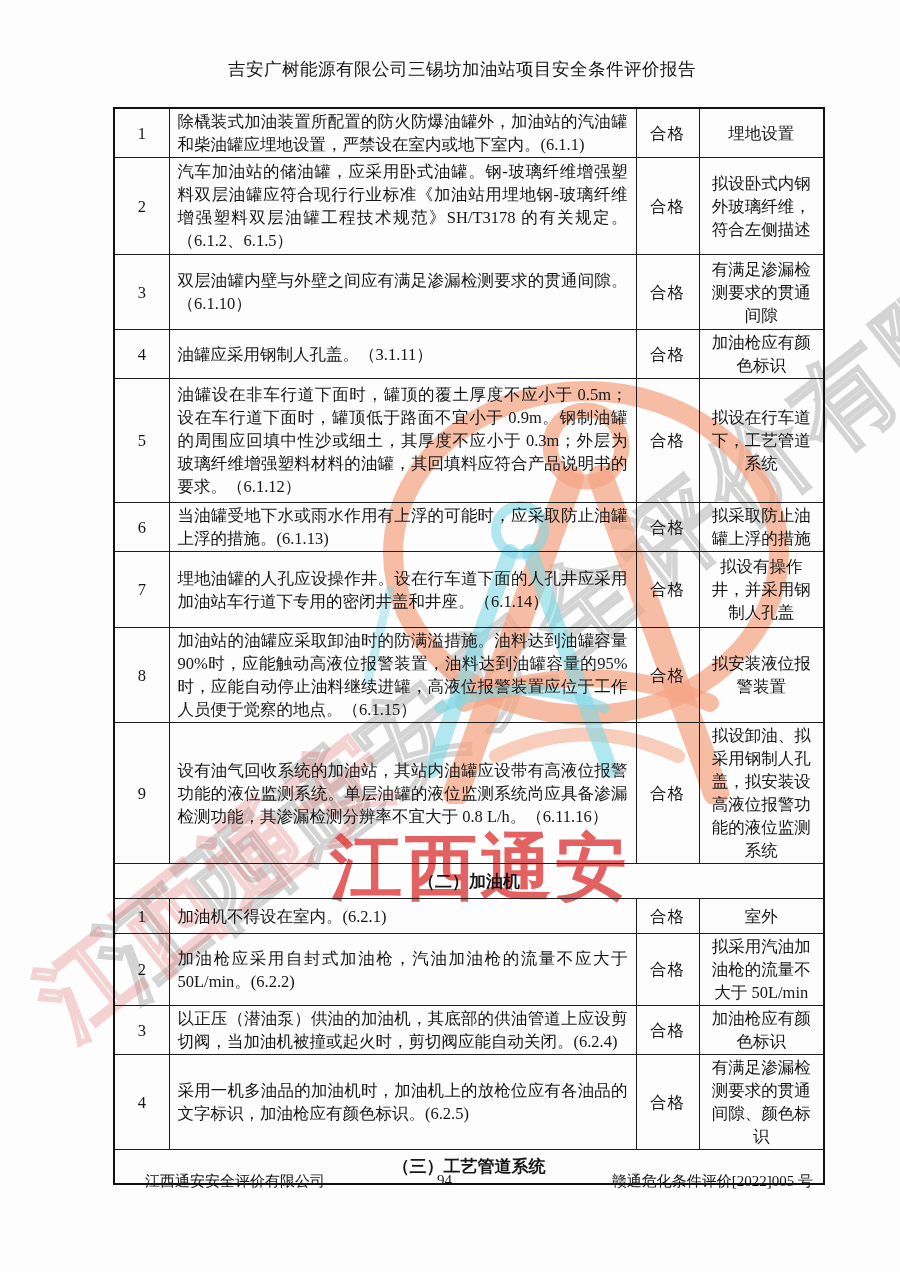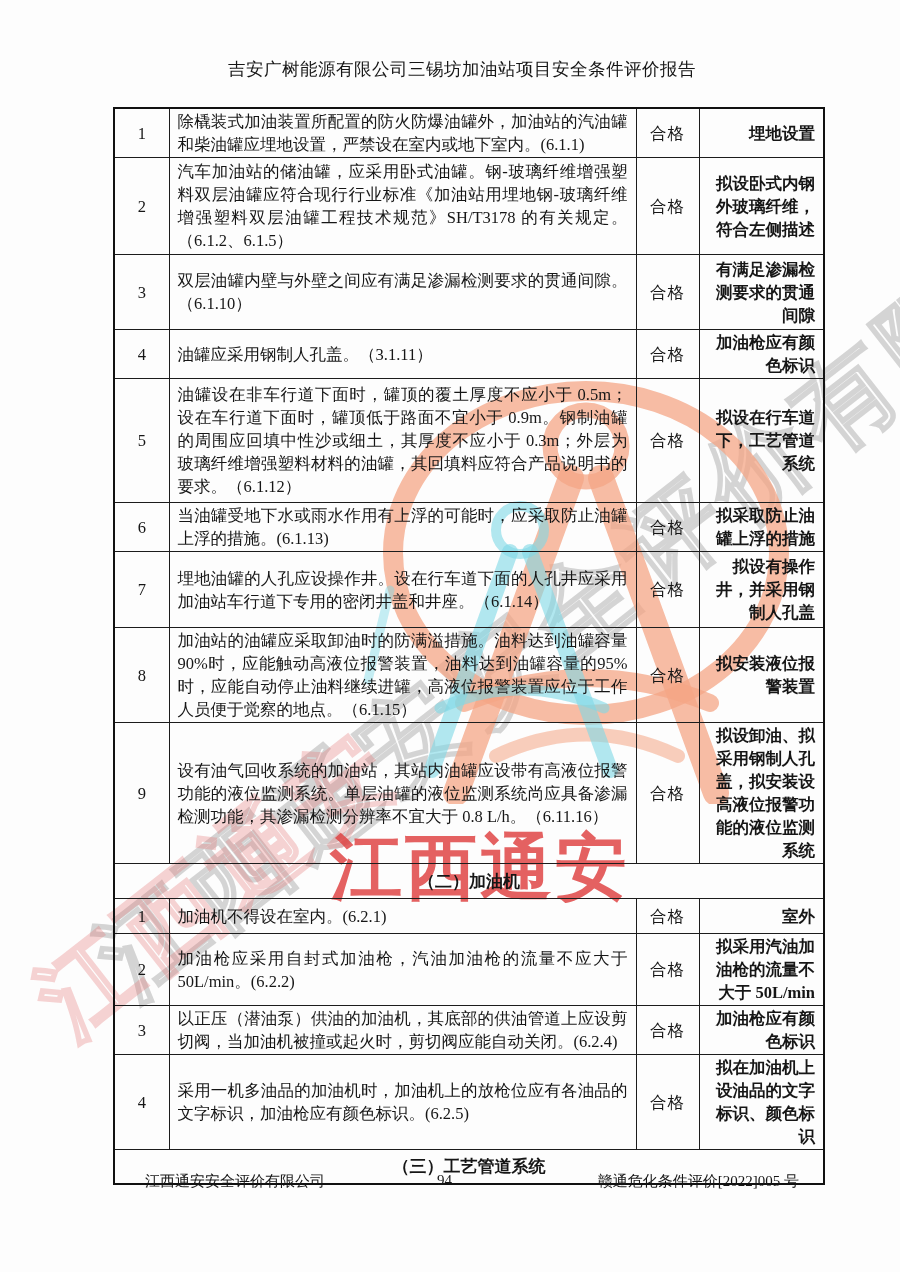--- a/index.html
+++ b/index.html
@@ -54,30 +54,30 @@
     border:1.5px solid #1c1c1c;
     font-size:16.5px;line-height:23px;
     vertical-align:middle;
     padding:1px 8px;
     background:transparent;
     overflow:hidden;
   }
   td.num{text-align:center;padding:0;}
   td.content{text-align:justify;}
   td.result{text-align:center;padding:0;letter-spacing:1px;}
-  td.note{text-align:right;padding:1px 3px;line-height:23px;font-weight:bold;}
+  td.note{text-align:center;padding:1px 3px;line-height:23px;}
   tr.section td{
     text-align:center;font-weight:bold;font-size:17px;padding:0;
   }
   .bold{font-weight:normal;}
   
   .footer{position:absolute;left:0;top:1172px;width:100%;height:24px;font-size:15px;z-index:3;}
   .footer .f-left{position:absolute;left:145px;}
   .footer .f-center{position:absolute;left:437px;}
-  .footer .f-right{position:absolute;right:101px;}
+  .footer .f-right{position:absolute;right:87px;}
 </style>
 </head>
 <body>
 
 <div class="page">
 
   <div class="wm wm-gray">江西通安安全评价有限公司</div>
   <div class="wm wm-pink">江西通安</div>
 
   <svg class="wm-logo" width="436" height="436" viewBox="0 0 436 436">
@@ -187,21 +187,21 @@
       <tr style="height:47px">
         <td class="num">3</td>
         <td class="content">以正压（潜油泵）供油的加油机，其底部的供油管道上应设剪切阀，当加油机被撞或起火时，剪切阀应能自动关闭。(6.2.4)</td>
         <td class="result">合格</td>
         <td class="note">加油枪应有颜色标识</td>
       </tr>
       <tr style="height:73px">
         <td class="num">4</td>
         <td class="content">采用一机多油品的加油机时，加油机上的放枪位应有各油品的文字标识，加油枪应有颜色标识。(6.2.5)</td>
         <td class="result">合格</td>
-        <td class="note">拟在加油机上设油品的文字标识、颜色标识</td>
+        <td class="note">有满足渗漏检测要求的贯通间隙、颜色标识</td>
       </tr>
 
       <tr class="section" style="height:34px">
         <td colspan="4">（三）工艺管道系统</td>
       </tr>
     </tbody>
   </table>
 
   <div class="footer">
     <span class="f-left">江西通安安全评价有限公司</span>

